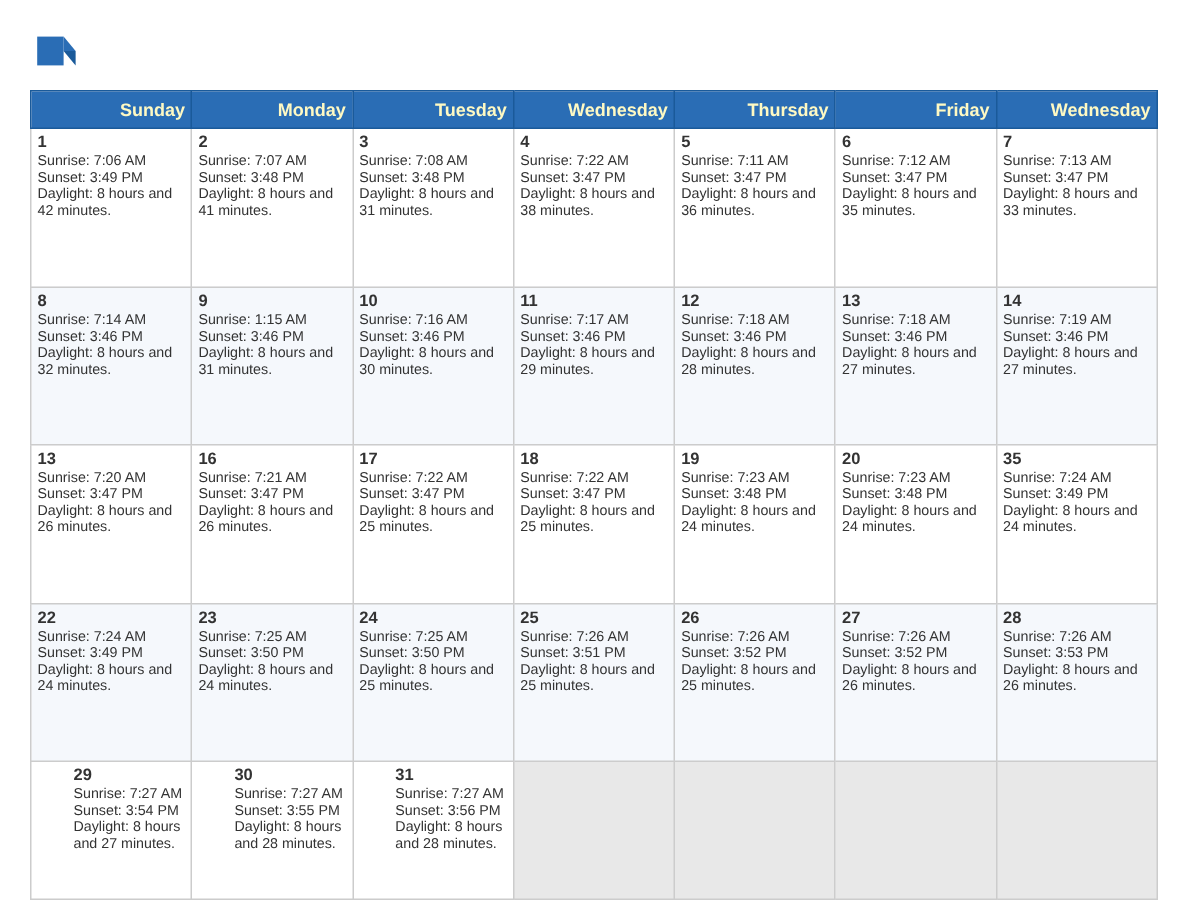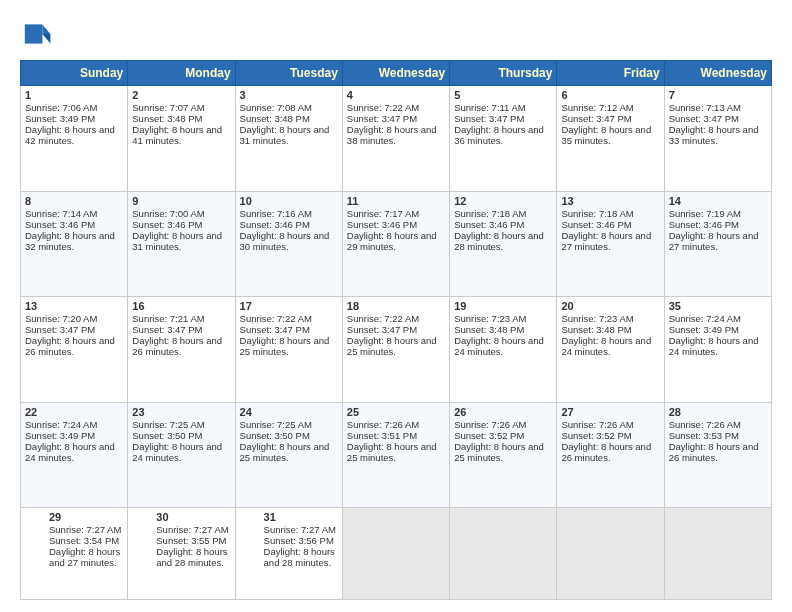--- a/index.html
+++ b/index.html
@@ -177,21 +177,21 @@
         </tr>
         <tr>
           <td>
             <span class="day-num">8</span>
             <div>Sunrise: 7:14 AM</div>
             <div>Sunset: 3:46 PM</div>
             <div>Daylight: 8 hours and 32 minutes.</div>
           </td>
           <td>
             <span class="day-num">9</span>
-            <div>Sunrise: 7:00 AM</div>
+            <div>Sunrise: 1:15 AM</div>
             <div>Sunset: 3:46 PM</div>
             <div>Daylight: 8 hours and 31 minutes.</div>
           </td>
           <td>
             <span class="day-num">10</span>
             <div>Sunrise: 7:16 AM</div>
             <div>Sunset: 3:46 PM</div>
             <div>Daylight: 8 hours and 30 minutes.</div>
           </td>
           <td>

